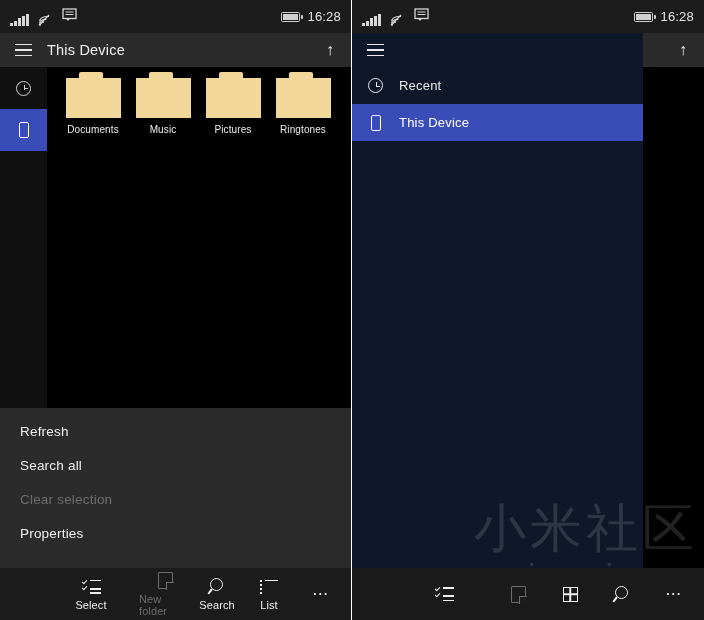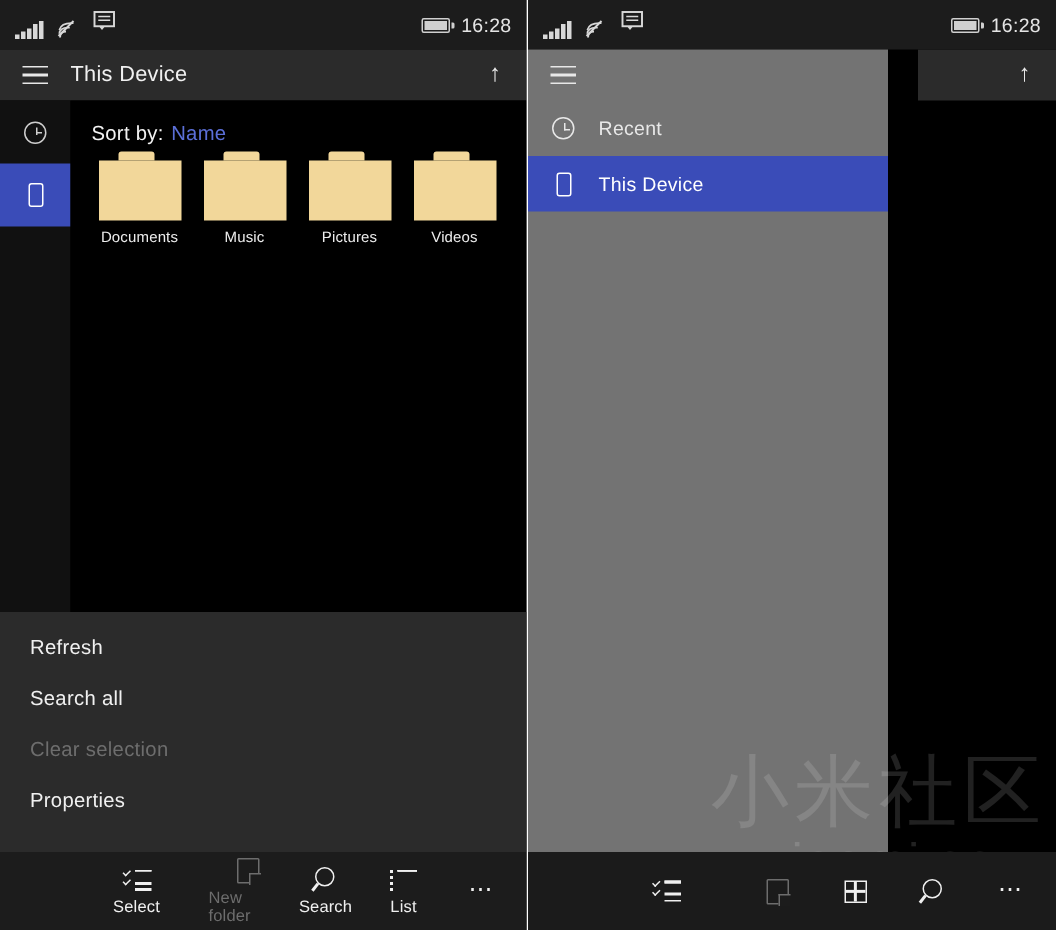--- a/index.html
+++ b/index.html
@@ -230,22 +230,22 @@
   .ic-search::after{
     content:""; position:absolute; left:2px; top:11px;
     width:1.6px; height:6px; background: currentColor;
     transform: rotate(38deg); transform-origin: top center;
   }
   .ic-ellipsis { letter-spacing: 1.5px; font-size: 16px; line-height: 10px; }
 
   
   .navflyout {
     position: absolute; top: 33px; left: 0;
-    width: 240px; bottom: 52px;
-    background: #737373;
+    width: 291px; bottom: 52px;
+    background: #0f172a;
   }
   .navflyout .fly-header {
     height: 34px; display: flex; align-items: center;
   }
   .nav-item {
     height: 37px; display: flex; align-items: center;
     padding-left: 0; color: #e8e8e8;
   }
   .nav-item.active { background: #3a4cb8; color: #ffffff; }
   .nav-ic { width: 47px; display:flex; align-items:center; justify-content:center; }
@@ -334,39 +334,36 @@
     <div class="rail">
       <div class="rail-item">
         <span class="ic-clock"></span>
       </div>
       <div class="rail-item active">
         <span class="ic-phone"></span>
       </div>
     </div>
 
     <div class="content">
-      <div class="sortby">
-        <span>Sort by:</span><span class="val">Name</span>
-      </div>
       <div class="grid">
         <div class="tile">
           <div class="folder"></div>
           <div class="tile-label">Documents</div>
         </div>
         <div class="tile">
           <div class="folder"></div>
           <div class="tile-label">Music</div>
         </div>
         <div class="tile">
           <div class="folder"></div>
           <div class="tile-label">Pictures</div>
         </div>
         <div class="tile">
           <div class="folder"></div>
-          <div class="tile-label">Videos</div>
+          <div class="tile-label">Ringtones</div>
         </div>
       </div>
     </div>
 
     <div class="menupanel">
       <div class="menu-item">
           <span>Refresh</span>
         </div>
       <div class="menu-item">
           <span>Search all</span>

